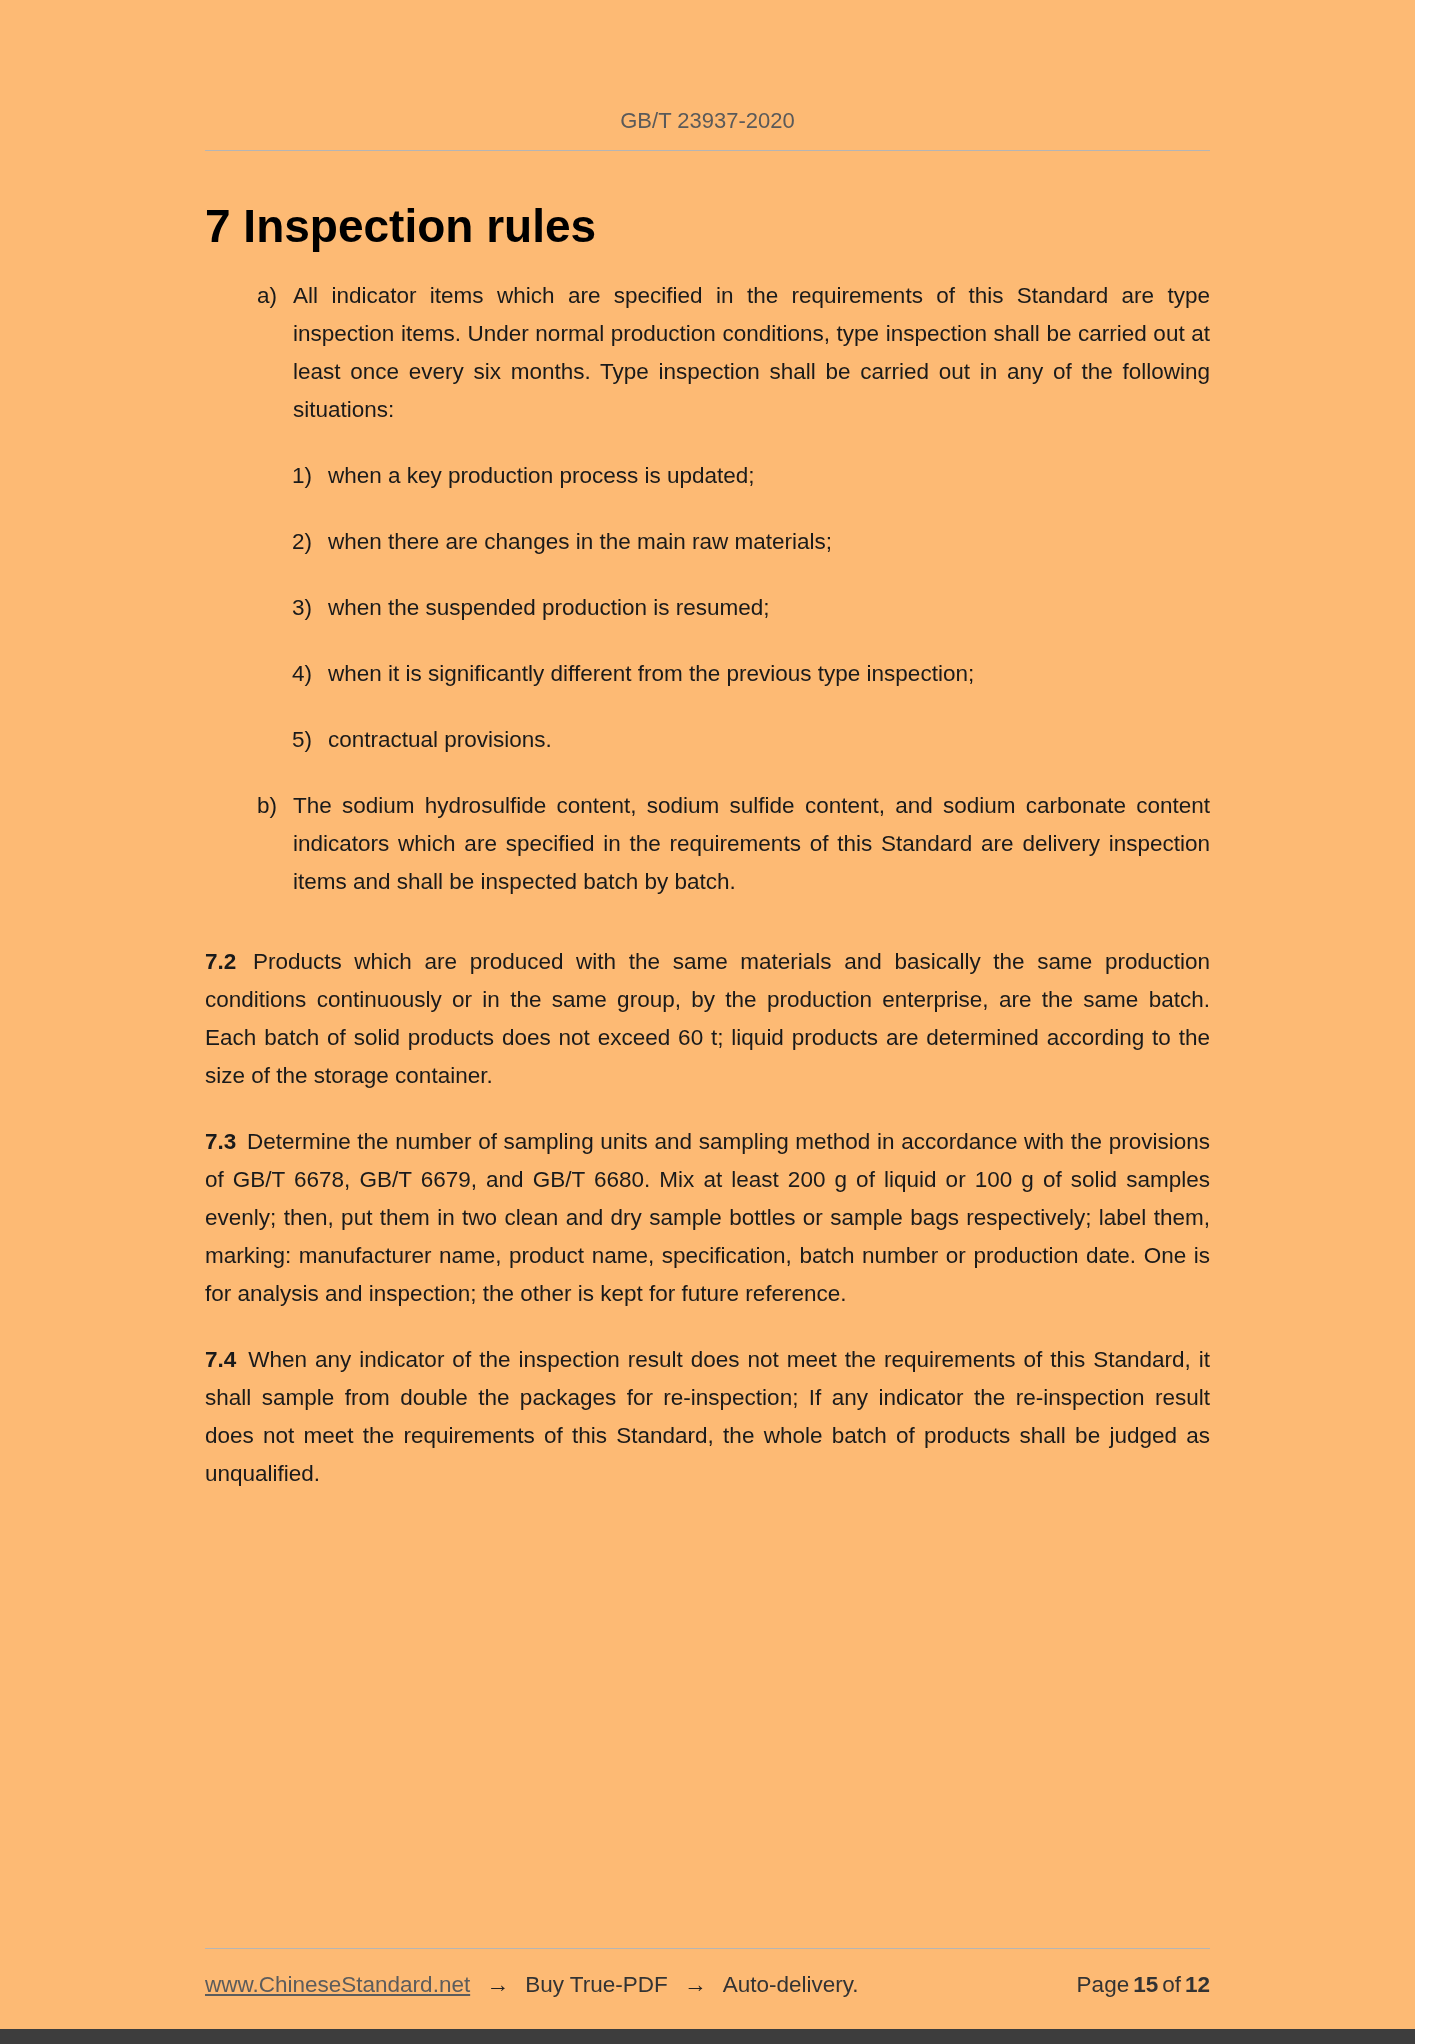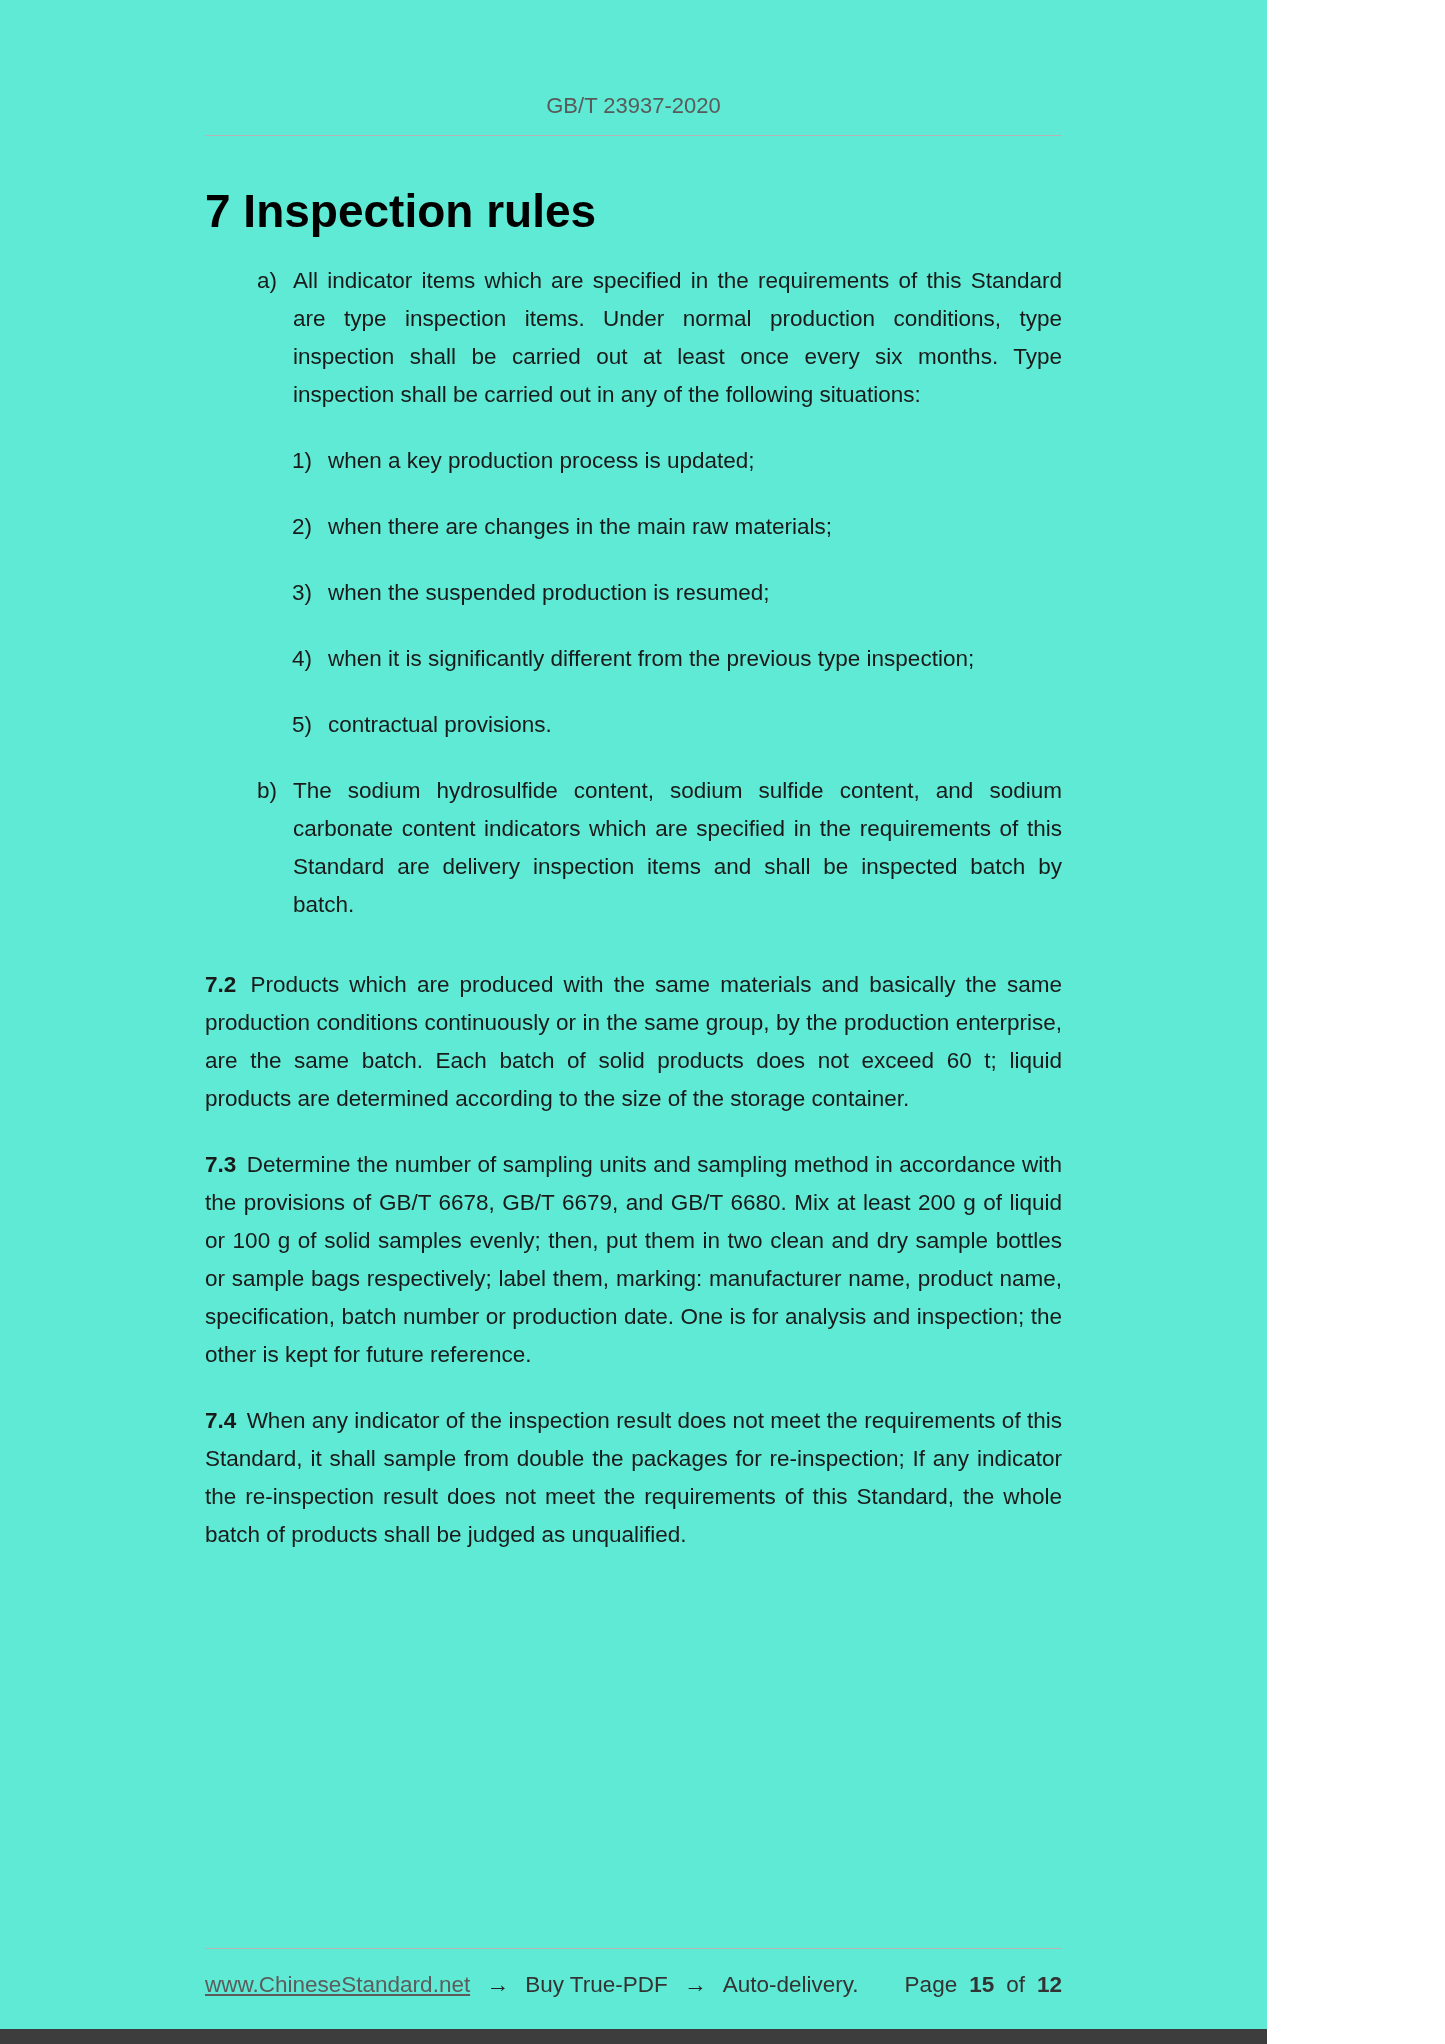--- a/index.html
+++ b/index.html
@@ -9,24 +9,24 @@
     --color-rule:#b5b5b5;
   }
   *{ box-sizing:border-box; margin:0; padding:0; }
   html,body{ background:#ffffff; }
   body{
     font-family:"Liberation Sans", sans-serif;
     color:var(--color-text);
   }
   .page{
     position:relative;
-    width:1267px;
+    width:1415px;
     height:2044px;
-    background:#5eead4;
-    padding:0 205px;
+    background:#fdba74;
+    padding:15px 205px;
     overflow:hidden;
   }
   .doc-header{
     padding-top:92px;
     text-align:center;
     font-size:22px;
     line-height:27px;
     color:var(--color-muted);
   }
   .rule{
@@ -92,21 +92,21 @@
     color:var(--color-link);
     text-decoration:underline;
     cursor:pointer;
   }
   .arrow{
     font-size:23px;
     color:#222222;
   }
   .footer-right{
     display:flex;
-    gap:12px;
+    gap:4px;
     color:#333333;
   }
   .bold{ font-weight:bold; }
   .bottom-strip{
     position:absolute;
     left:0;
     right:0;
     bottom:0;
     height:15px;
     background:#3d3d3d;

